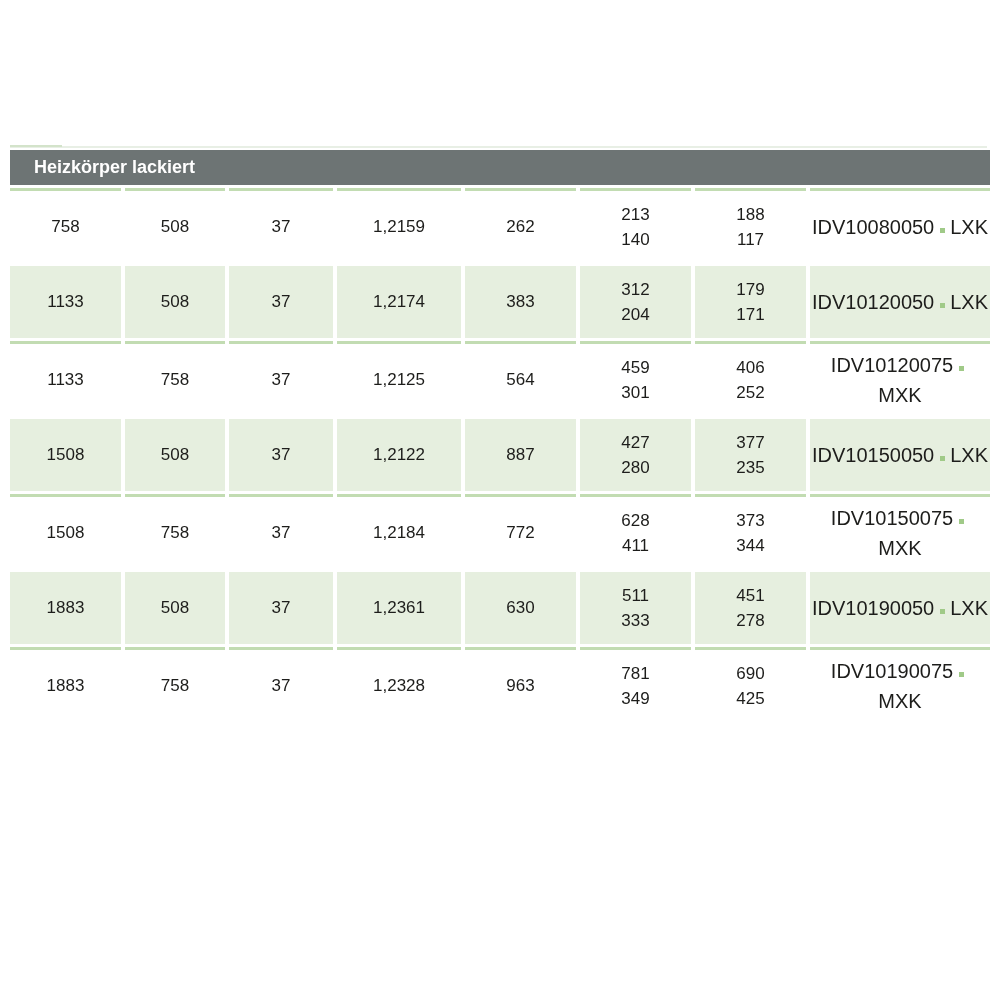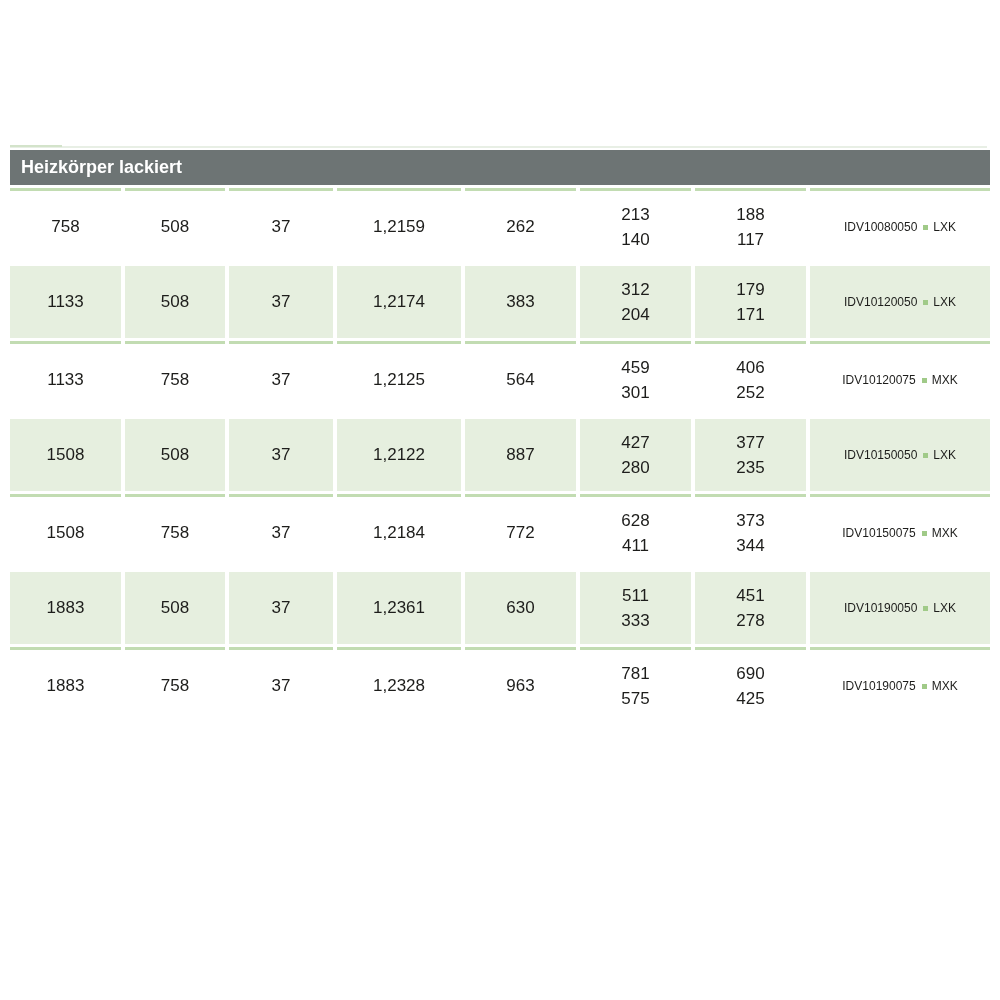--- a/index.html
+++ b/index.html
@@ -9,35 +9,35 @@
   }
   .top-line { position:absolute; left:10px; top:146px; width:977px; height:2px; background:#e8efe5; }
   .top-line-accent { position:absolute; left:10px; top:145px; width:52px; height:2px; background:#d3e3ca; }
 
   .table-wrap { position:absolute; left:6px; top:147px; }
   table { border-collapse:separate; border-spacing:4px 3px; table-layout:fixed; }
   td { text-align:center; vertical-align:middle; font-size:17px; padding:0; }
 
   .title-row td {
     background:#6d7474; color:#ffffff; font-weight:bold;
-    text-align:left; padding-left:11px; font-size:18px; height:35px;
+    text-align:left; padding-left:24px; font-size:18px; height:35px;
   }
   .head-row td {
     background:#6d7474; color:#ffffff; font-weight:bold;
     height:70px; line-height:1.45; font-size:17px;
   }
   .sub-row td {
     background:#dcdcdc; height:70px; line-height:1.5; font-size:16px;
     border-top:2px solid #b5cfa5;
   }
   tr.data td { height:72px; line-height:1.5; }
   tr.white td { background:#ffffff; border-top:3px solid #c2dcb2; }
   tr.green td { background:#e6efdf; }
   td.b { font-weight:normal; }
-  td.art { font-size:12px; }
+  td.art { font-size:20px; }
   .dot { display:inline-block; width:5px; height:5px; background:#a0ca88; margin:0 5px 1px 6px; }
 </style>
 </head>
 <body>
 
 <div class="top-line"></div>
 <div class="top-line-accent"></div>
 
 <div class="table-wrap">
 <table>
@@ -174,21 +174,21 @@
   </tr>
 
   <tr class="data white">
     <td class="b">1883</td>
     <td class="b">758</td>
     <td>37</td>
     <td>1,2328</td>
     <td>963</td>
     <td>
       <div>781</div>
-      <div>575</div>
+      <div>349</div>
     </td>
     <td>
       <div>690</div>
       <div>425</div>
     </td>
     <td class="art">
       <span>IDV10190075</span><span class="dot"></span><span>MXK</span>
     </td>
   </tr>
 

